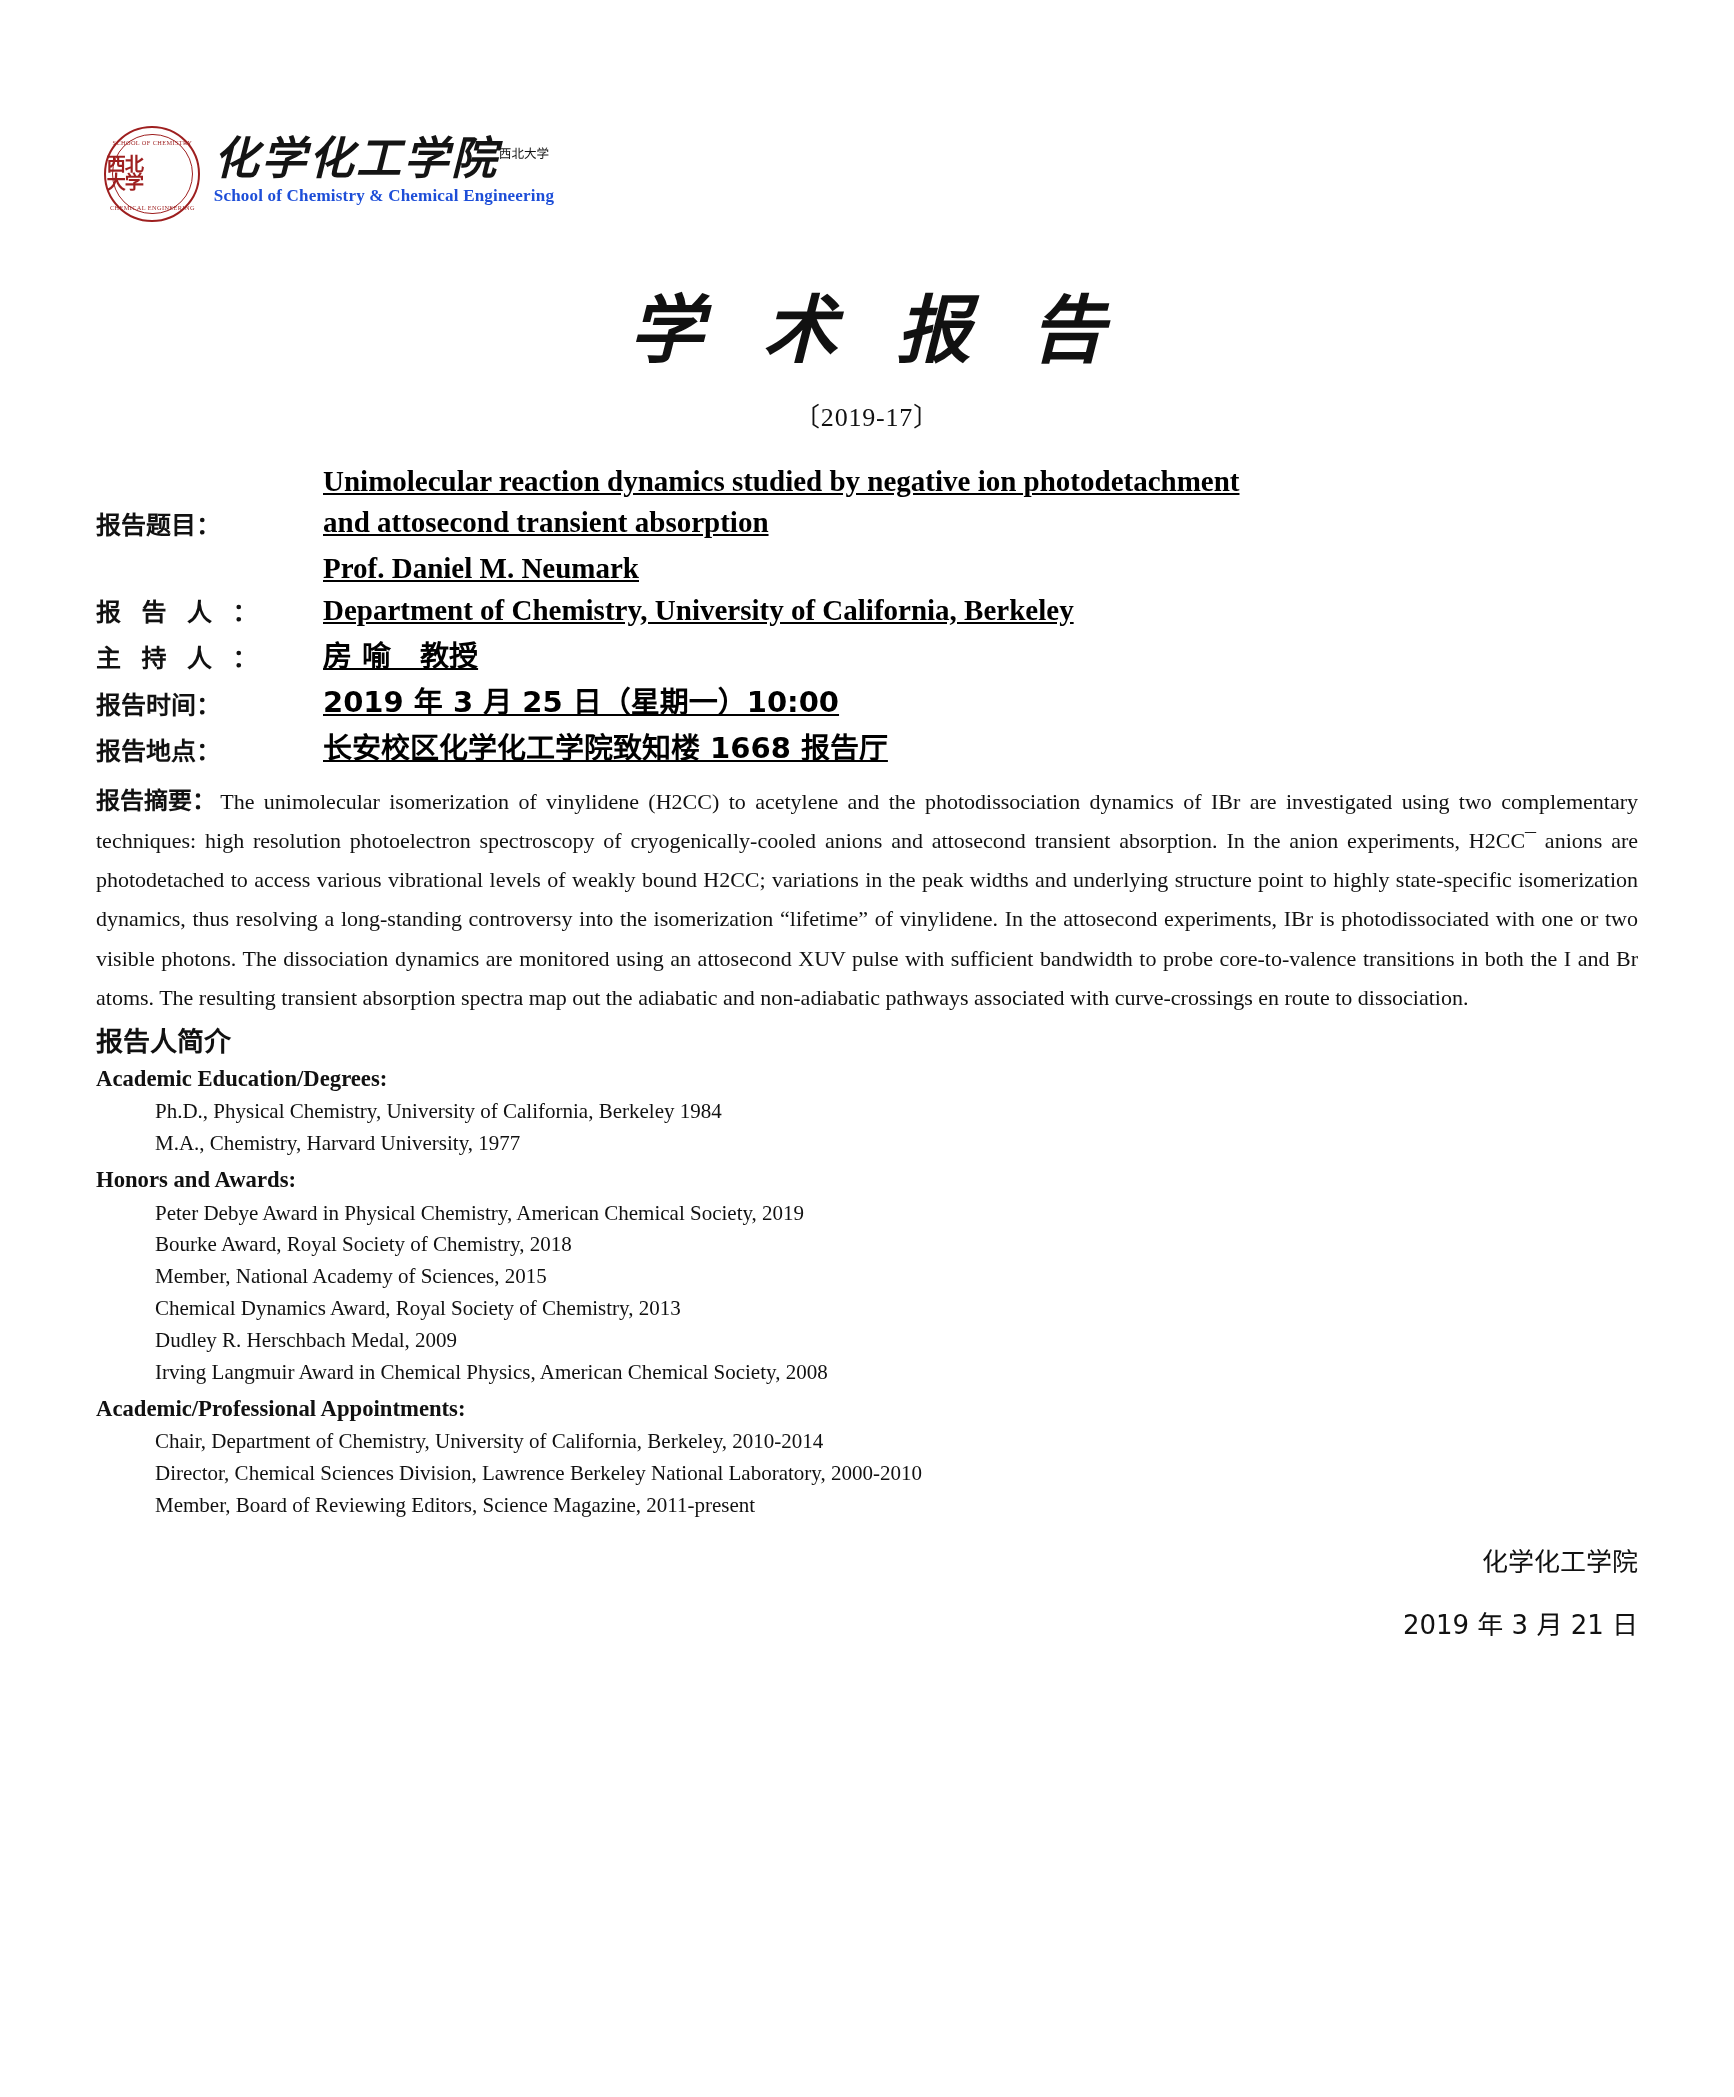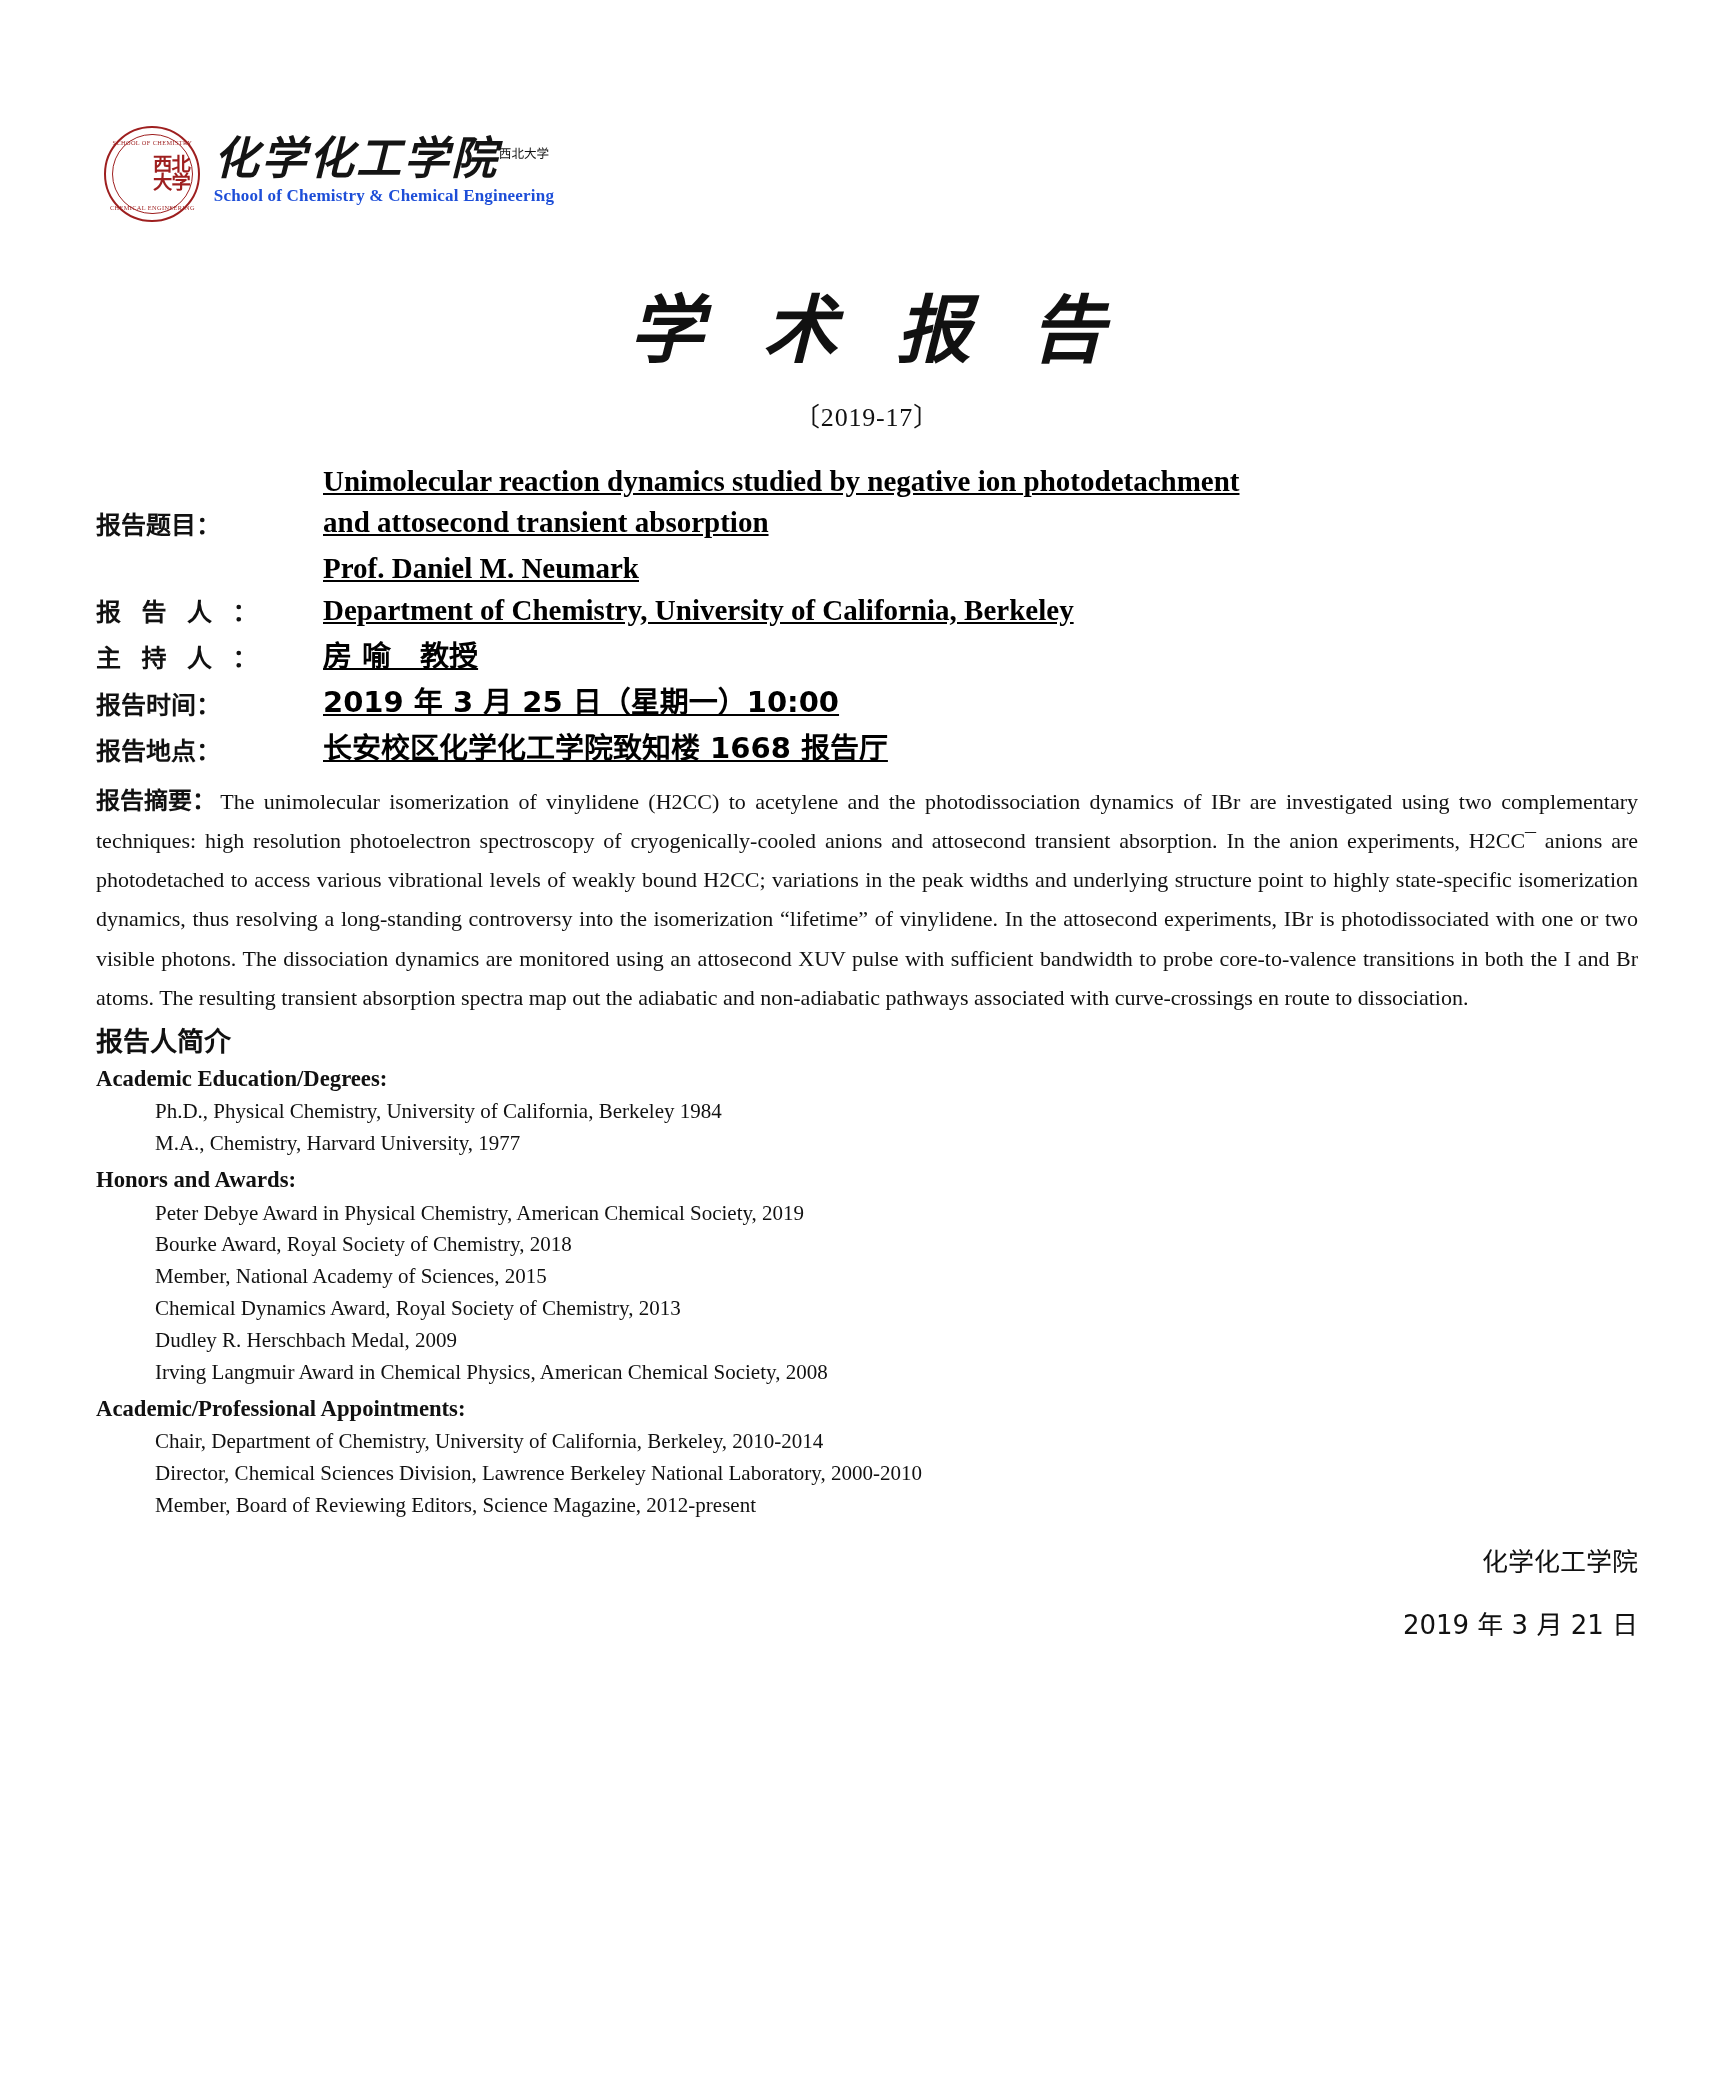--- a/index.html
+++ b/index.html
@@ -49,28 +49,26 @@
     position: absolute;
     left: 5.9px; top: 5.9px; right: 5.9px; bottom: 5.9px;
     border: 1.3px solid #9e1f1f;
     border-radius: 50%;
   }
   .seal-inner-text {
     position: absolute;
     left: 0; right: 0;
     top: 50%;
     transform: translateY(-50%);
-    text-align: center;
     color: #9e1f1f;
     font-size: 19.3px;
     line-height: 0.95;
     font-family: "DejaVu Sans", sans-serif;
     font-weight: bold;
     letter-spacing: -0.8px;
-    padding-left: 38px;
   }
   .seal-ring-top, .seal-ring-bottom {
     position: absolute;
     left: 0; right: 0;
     text-align: center;
     color: #9e1f1f;
     font-size: 6.3px;
     font-family: "Liberation Serif", serif;
     letter-spacing: 0.4px;
   }
@@ -307,21 +305,21 @@
     <div class="bio-item">Member, National Academy of Sciences, 2015</div>
     <div class="bio-item">Chemical Dynamics Award, Royal Society of Chemistry, 2013</div>
     <div class="bio-item">Dudley R. Herschbach Medal, 2009</div>
     <div class="bio-item">Irving Langmuir Award in Chemical Physics, American Chemical Society, 2008</div>
   </div>
 
   <div>
     <div class="bio-section-title">Academic/Professional Appointments:</div>
     <div class="bio-item">Chair, Department of Chemistry, University of California, Berkeley, 2010-2014</div>
     <div class="bio-item">Director, Chemical Sciences Division, Lawrence Berkeley National Laboratory, 2000-2010</div>
-    <div class="bio-item">Member, Board of Reviewing Editors, Science Magazine, 2012-present</div>
+    <div class="bio-item">Member, Board of Reviewing Editors, Science Magazine, 2011-present</div>
   </div>
 
   <div class="footer">
     <div class="footer-org">化学化工学院</div>
     <div class="footer-date">2019 年 3 月 21 日</div>
   </div>
 
 </div>
 
 

